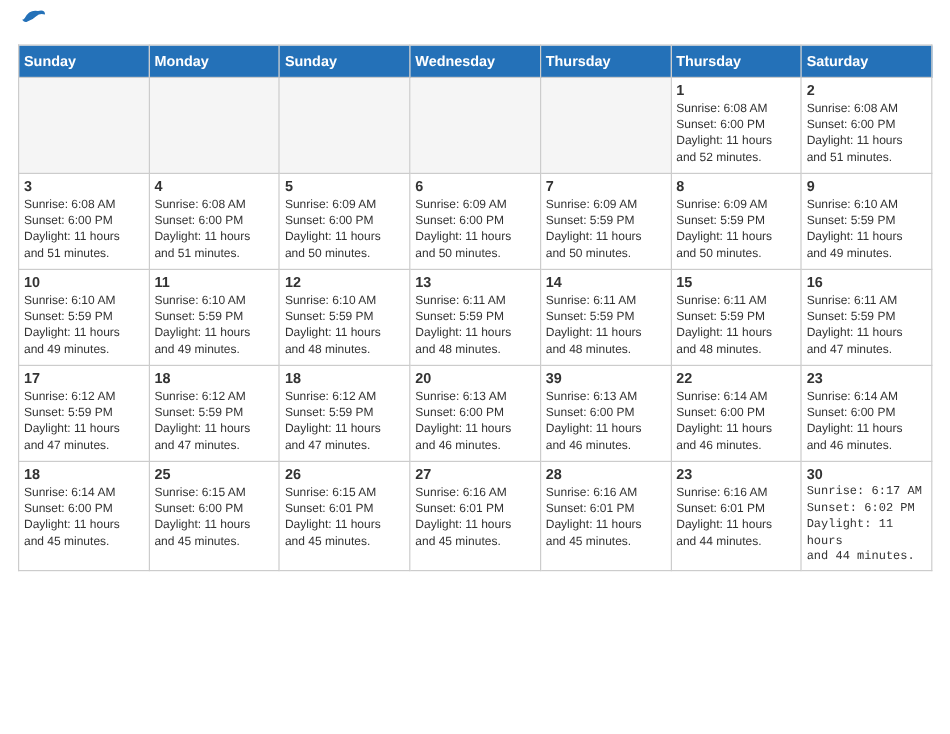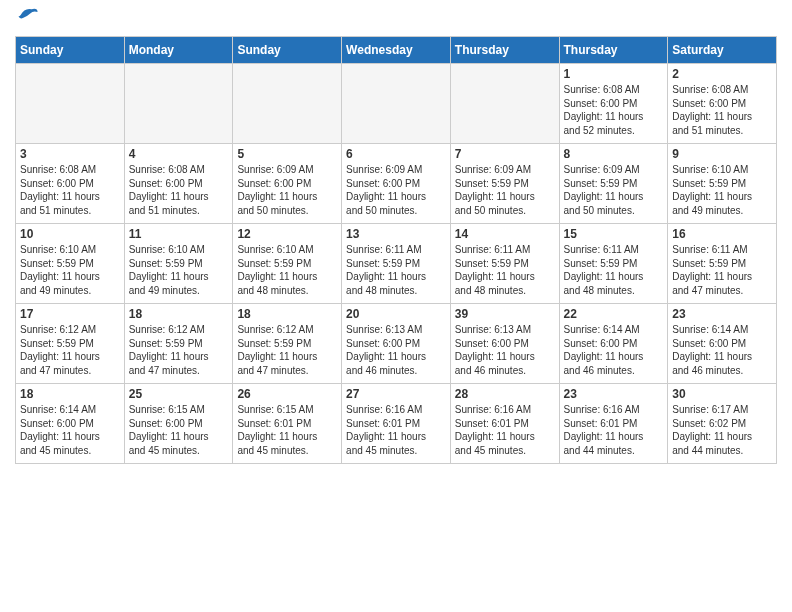--- a/index.html
+++ b/index.html
@@ -336,21 +336,21 @@
           </td>
           <td>
             <span class="day-number">23</span>
             <div class="day-info" style="white-space: pre-line;">Sunrise: 6:16 AM
 Sunset: 6:01 PM
 Daylight: 11 hours
 and 44 minutes.</div>
           </td>
           <td>
             <span class="day-number">30</span>
-            <div class="day-info" style="white-space: pre-line;">Sunrise: 6:17 AM
+            <div class="day-info" style="white-space: pre-line; font-family: Liberation Mono, monospace;">Sunrise: 6:17 AM
 Sunset: 6:02 PM
 Daylight: 11 hours
 and 44 minutes.</div>
           </td>
         </tr>
       </tbody>
   </table>
 </div>
 
 </body></html>

